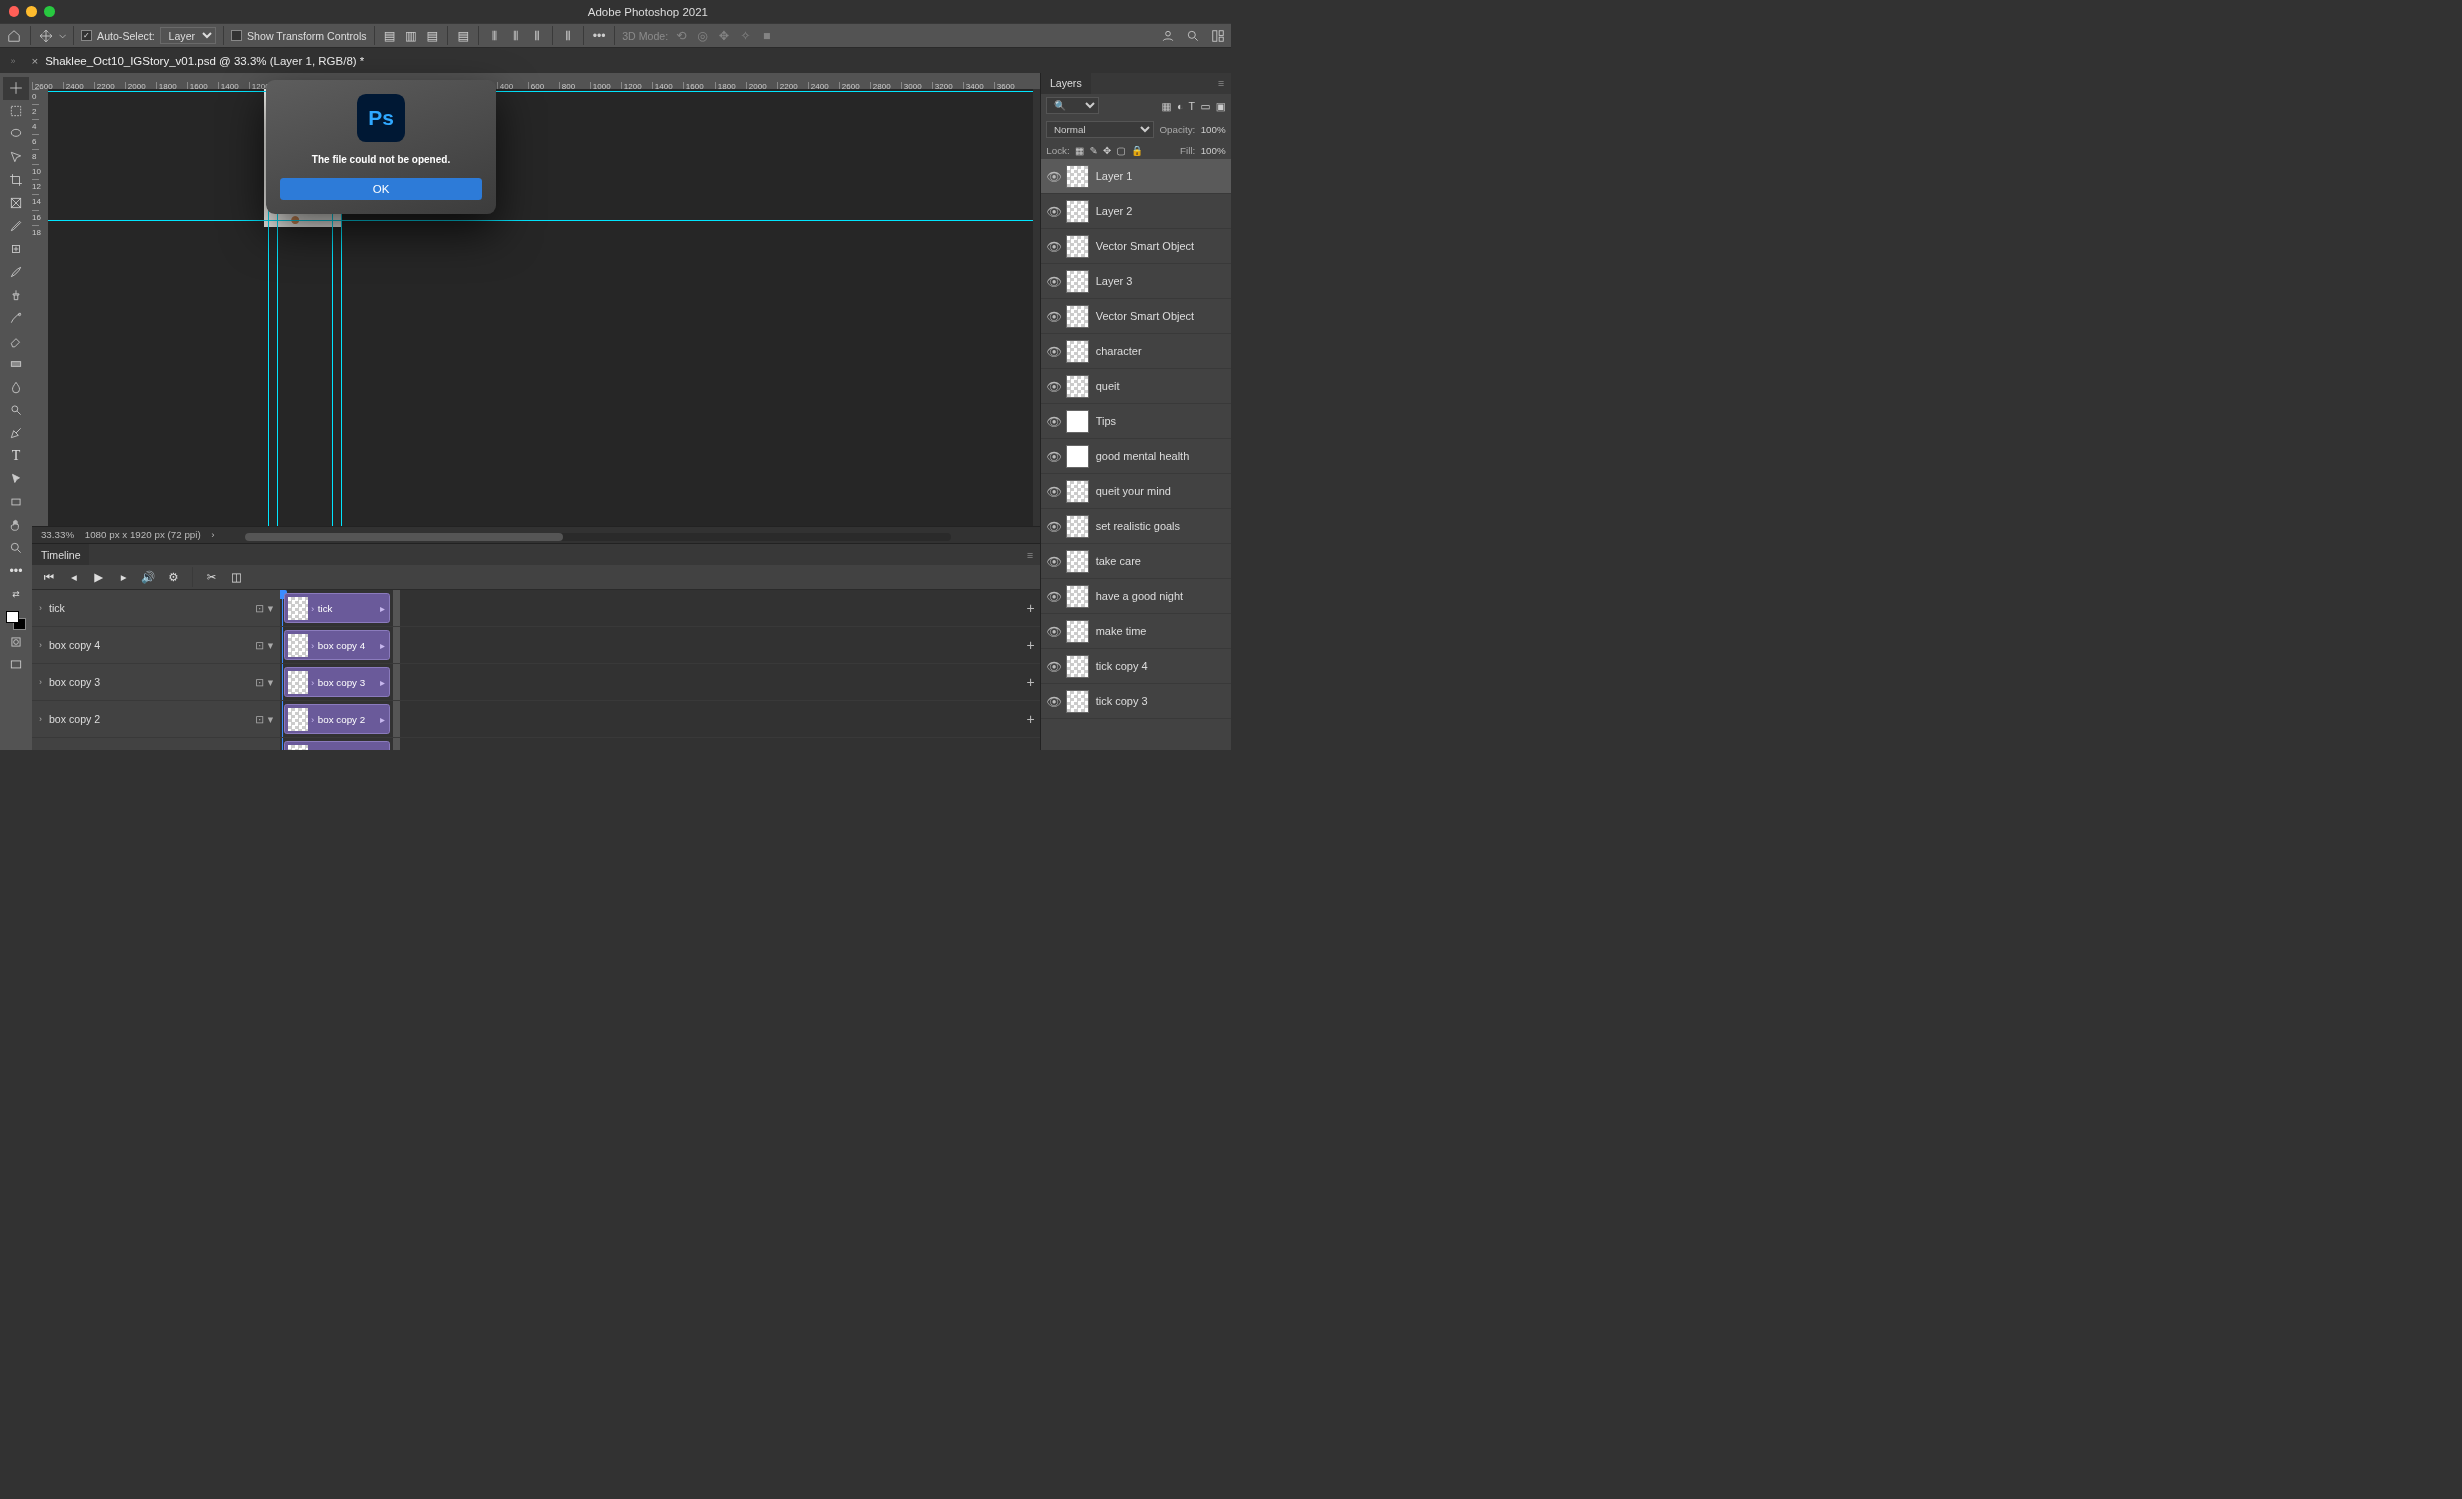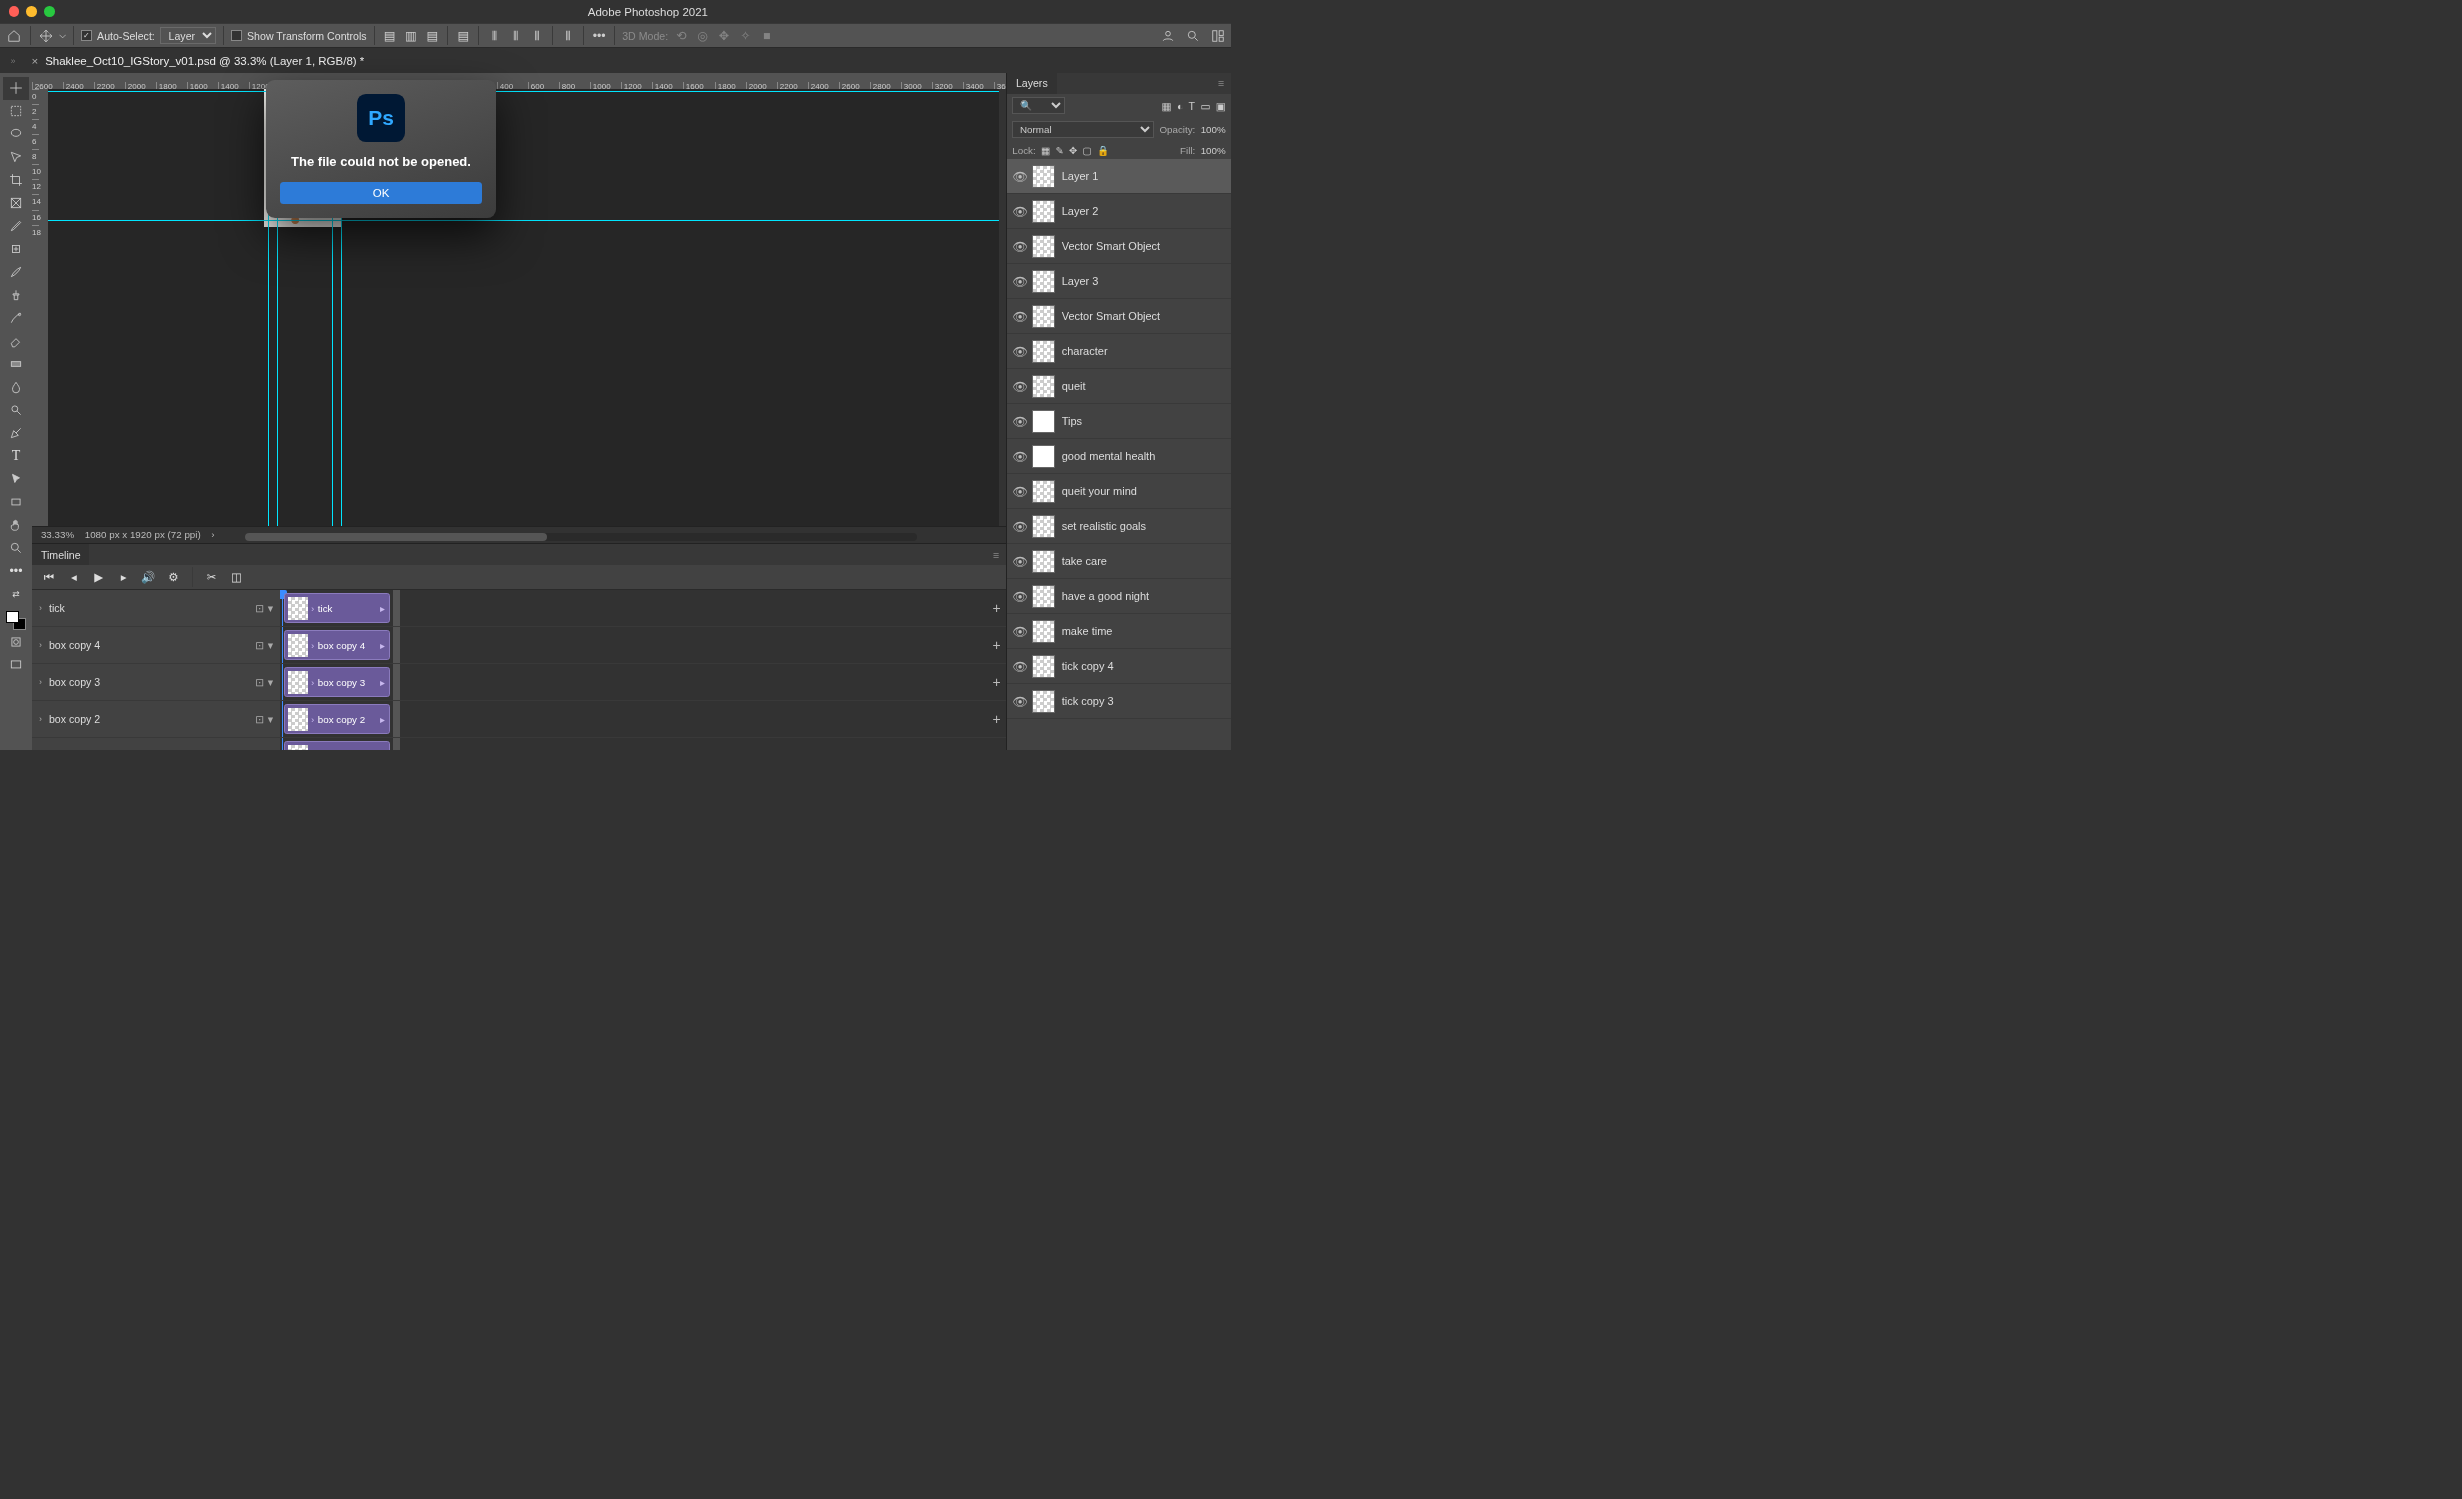--- a/index.html
+++ b/index.html
@@ -67,41 +67,41 @@
 .tl-ruler{height:14px;background:#424242;color:#bbb;font-size:8.9px;position:relative}
 .tl-playhead{position:absolute;top:0;bottom:0;width:0.9px;background:#3b8cff;left:1.8px}
 .tl-playhead::before{content:"";position:absolute;top:0;left:-5.3px;width:10.6px;height:8.9px;background:#3b8cff;border-radius:1.8px}
 .tl-track{height:37px;border-bottom:0.9px solid #393939;display:flex;align-items:center;position:relative}
 .clip{position:absolute;left:3.5px;height:30px;background:#6a5a9a;border:0.9px solid #8b7bbd;border-radius:2.7px;display:flex;align-items:center;gap:3.5px;padding:0 3.5px;color:#fff;font-size:9.8px;width:106px}
 .clip .thumb{width:19.5px;height:23px;background:repeating-conic-gradient(#ccc 0 25%,#fff 0 50%) 0 0/7px 7px}
 .tl-add{position:absolute;right:5.3px;top:50%;transform:translateY(-50%);color:#bbb;font-size:14px}
 .tl-endcap{position:absolute;left:113px;top:0;bottom:0;width:7px;background:#555}
 
 
-.right-panel{width:225px;background:#424242;display:flex;flex-direction:column;border-left:0.9px solid #222}
+.right-panel{width:191px;background:#424242;display:flex;flex-direction:column;border-left:0.9px solid #222}
 .panel-tab{background:#323232;padding:4.4px 8.9px;color:#ddd;font-size:10.6px}
 .lp-row{display:flex;align-items:center;gap:5.3px;padding:3.5px 5.3px;color:#ccc;font-size:9.8px}
 .lp-row select,.lp-row input{background:#3a3a3a;color:#ccc;border:0.9px solid #555;font-size:9.8px;padding:0.9px 2.7px}
 .lp-row .lbl{color:#aaa}
 .lp-icons{display:flex;gap:5.3px;margin-left:auto}
 .lp-icons span{font-size:10.6px;color:#ccc}
 .layers-list{flex:1;overflow-y:auto}
 .layer{height:35px;display:flex;align-items:center;gap:7px;padding:0 5.3px;border-bottom:0.9px solid #393939;color:#ddd}
 .layer.sel{background:#5a5a5a}
 .layer .eye{color:#bbb;font-size:12.4px;width:12.4px}
 .layer .lthumb{width:23px;height:23px;background:repeating-conic-gradient(#ccc 0 25%,#fff 0 50%) 0 0/7px 7px;border:0.9px solid #666}
 .layer .lthumb.w{background:#fff}
 .layer .lname{font-size:11px}
 .vscroll{width:7px;background:#333}
 
 
 .dialog-backdrop{position:fixed;inset:0;pointer-events:none}
 .dialog{position:absolute;left:266px;top:80px;width:230px;background:linear-gradient(160deg,#5d5d5d,#3c3c3c);border-radius:8.9px;box-shadow:0 17.7px 44px rgba(0,0,0,.7);padding:14px;display:flex;flex-direction:column;align-items:center;gap:12.4px;pointer-events:auto}
 .ps-badge{width:48px;height:48px;background:#001834;border-radius:8.9px;display:flex;align-items:center;justify-content:center;color:#2fa8ff;font-weight:700;font-size:21px}
-.dlg-msg{color:#fff;font-weight:600;font-size:13px;text-align:center}
+.dlg-msg{color:#fff;font-weight:600;font-size:10px;text-align:center}
 .dlg-btn{width:100%;background:#2d7bd8;color:#fff;border:none;border-radius:3.5px;padding:5.3px 0;font-size:11.5px}
 
 svg{width:14px;height:14px;stroke:#ccc;fill:none;stroke-width:1.5}
 </style>
 </head>
 <body>
 
 <div class="titlebar">
   <div class="traffic">
     <span class="tc-r"></span>

